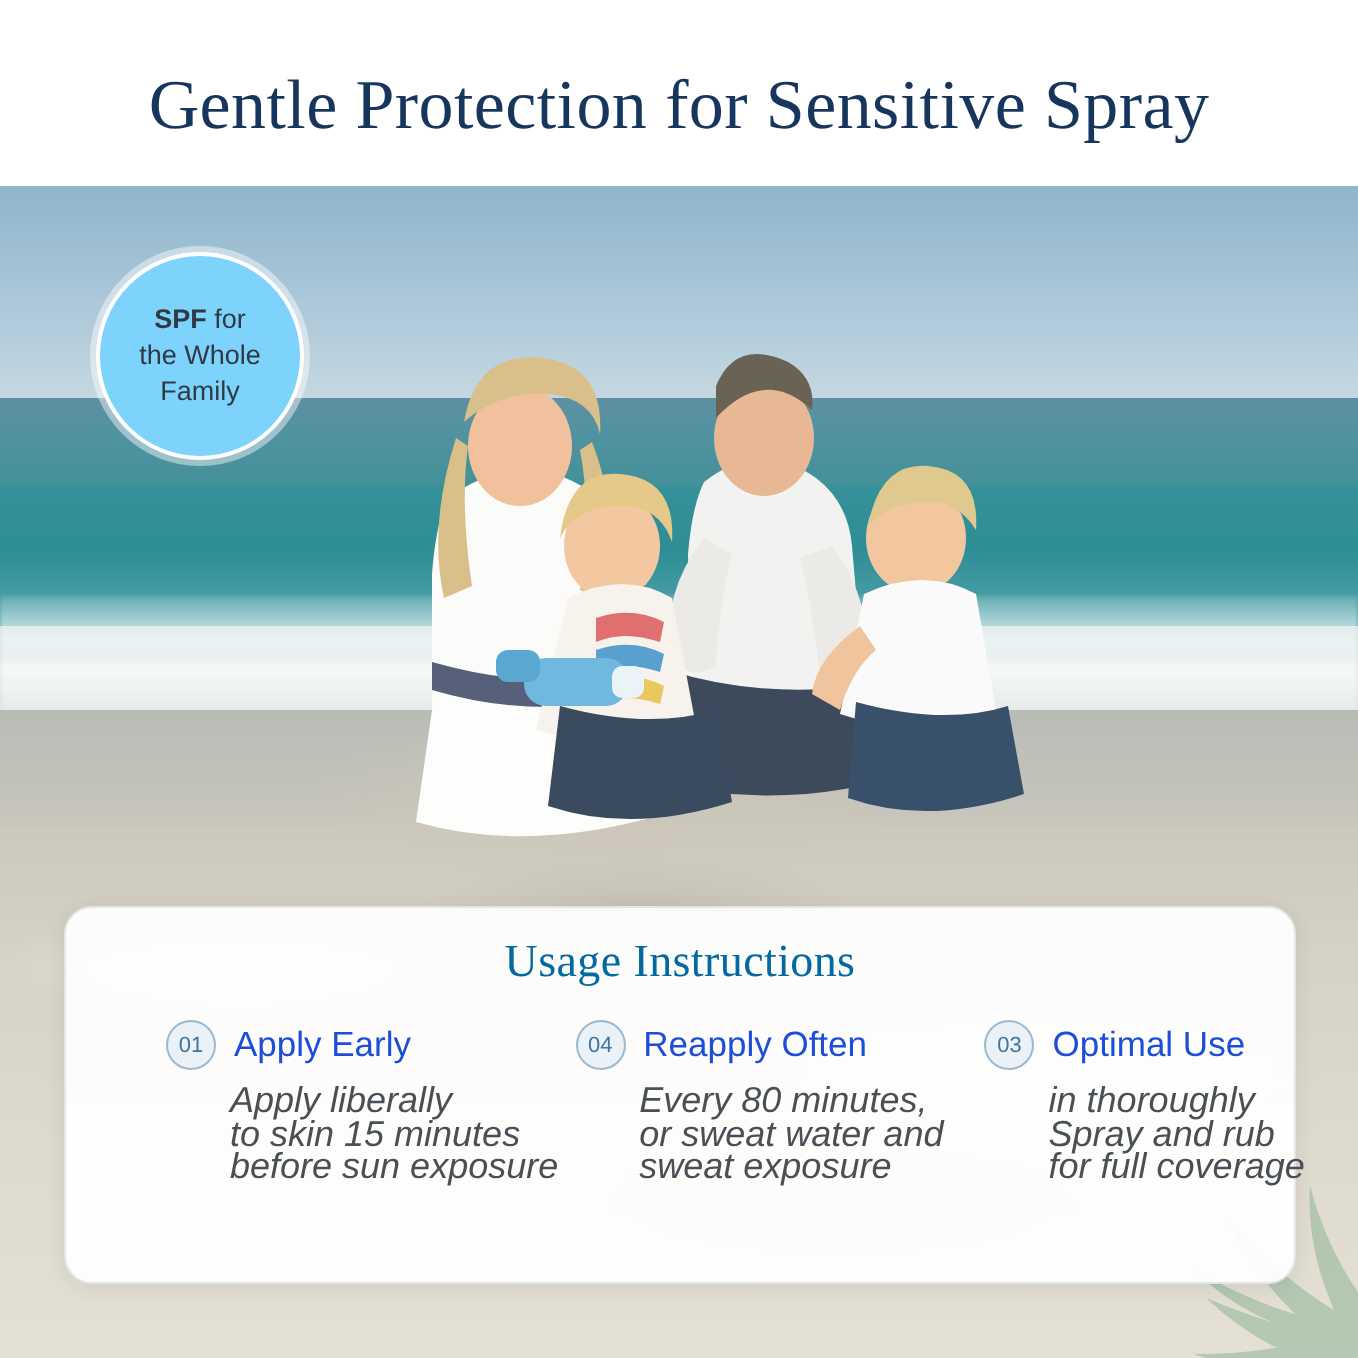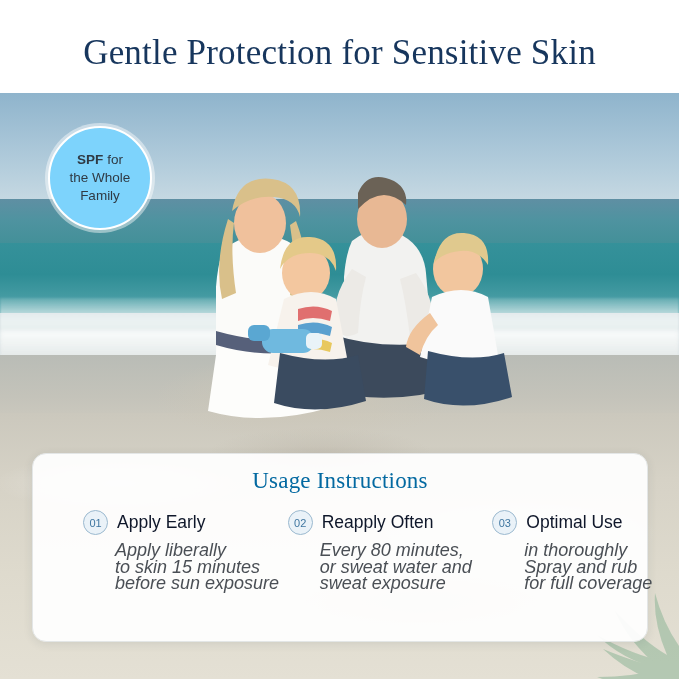--- a/index.html
+++ b/index.html
@@ -186,38 +186,38 @@
     border: 1px solid #9bb9cf;
     background: #eaf2f8;
     color: #3f76a0;
     font-size: 11px;
     display: flex; align-items: center; justify-content: center;
     flex: none;
   }
   .step-title {
     margin-left: 9px;
     font-size: 17.5px;
-    color: #0f172a;
+    color: #1d4ed8;
   }
   .step-body {
     margin-top: 7px;
     margin-left: 32px;
     font-size: 18px;
     line-height: 16.5px;
     color: #4a4f55;
     font-style: italic;
   }
   .step-body div { white-space: nowrap; }
 </style>
 </head>
 <body>
 
 <div class="page">
 
-  <div class="headline">Gentle Protection for Sensitive Skin</div>
+  <div class="headline">Gentle Protection for Sensitive Spray</div>
 
   <div class="photo">
     <div class="sky"></div>
     <div class="sea-far"></div>
     <div class="sea-mid"></div>
     <div class="surf"></div>
     <div class="surf2"></div>
     <div class="sand-wet"></div>
     <div class="sand"></div>
     <div class="sand-tex"></div>
@@ -295,21 +295,21 @@
           </div>
           <div class="step-body">
             <div>Apply liberally</div>
             <div>to skin 15 minutes</div>
             <div>before sun exposure</div>
           </div>
         </div>
 
         <div class="step">
           <div class="step-head">
-            <div class="step-num">02</div>
+            <div class="step-num">04</div>
             <div class="step-title">Reapply Often</div>
           </div>
           <div class="step-body">
             <div>Every 80 minutes,</div>
             <div>or sweat water and</div>
             <div>sweat exposure</div>
           </div>
         </div>
 
         <div class="step">

